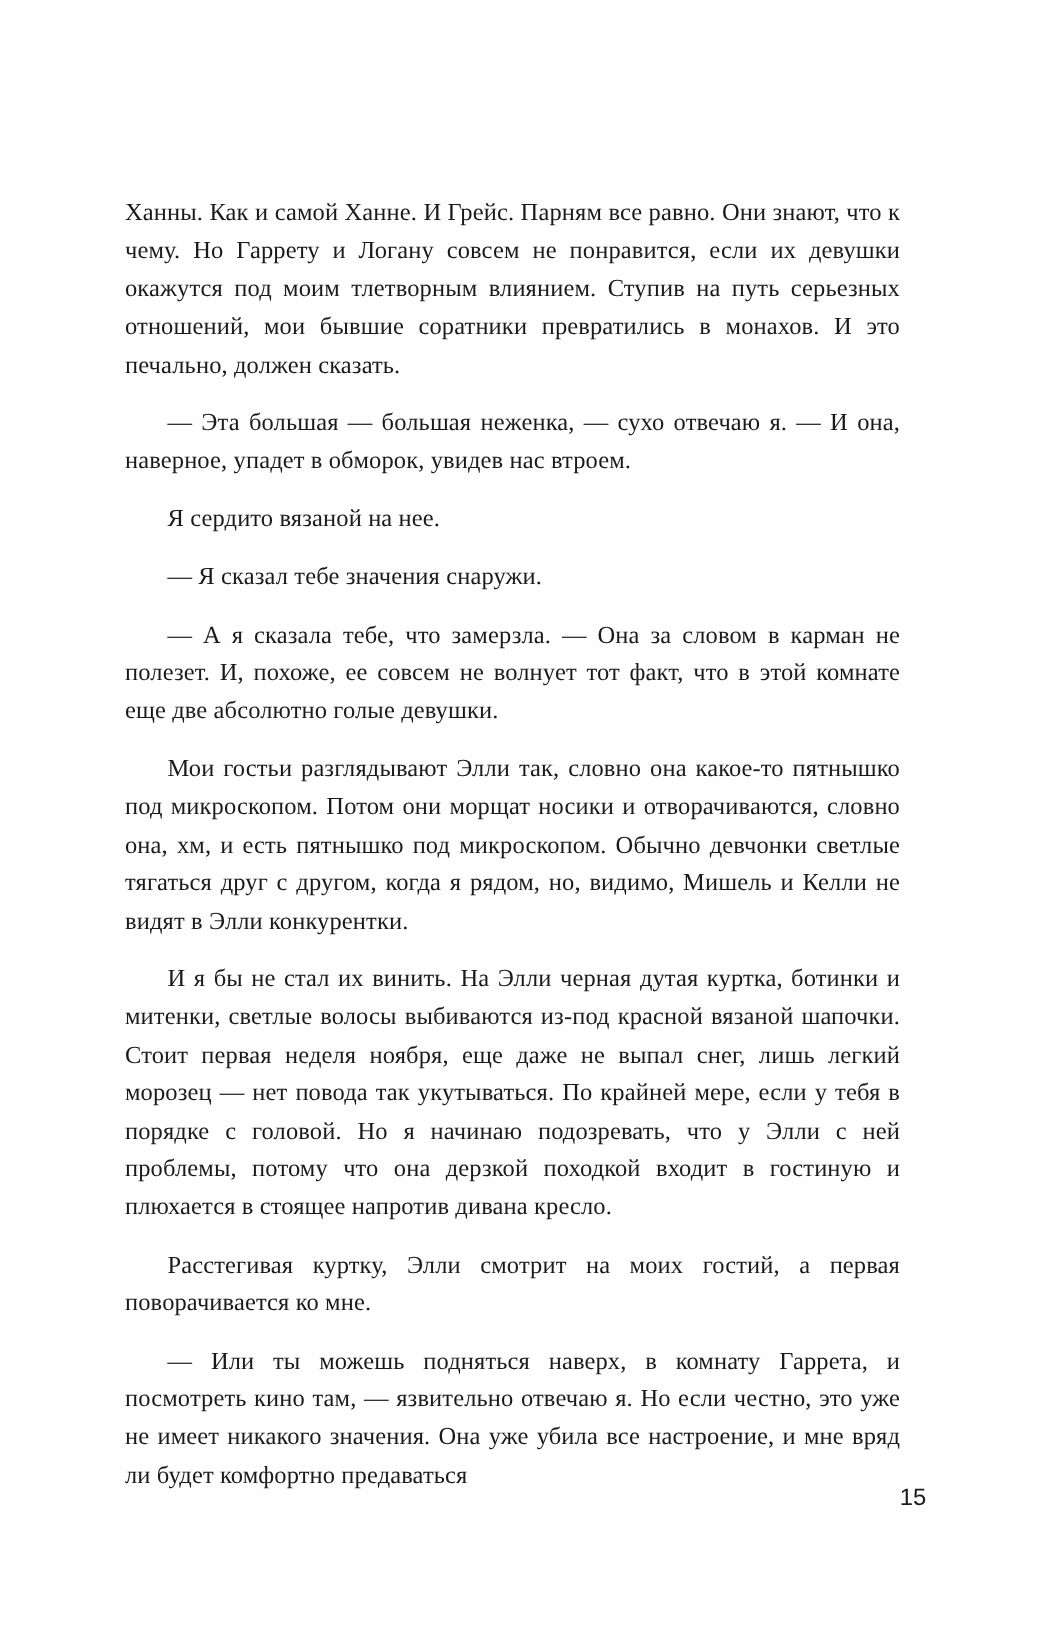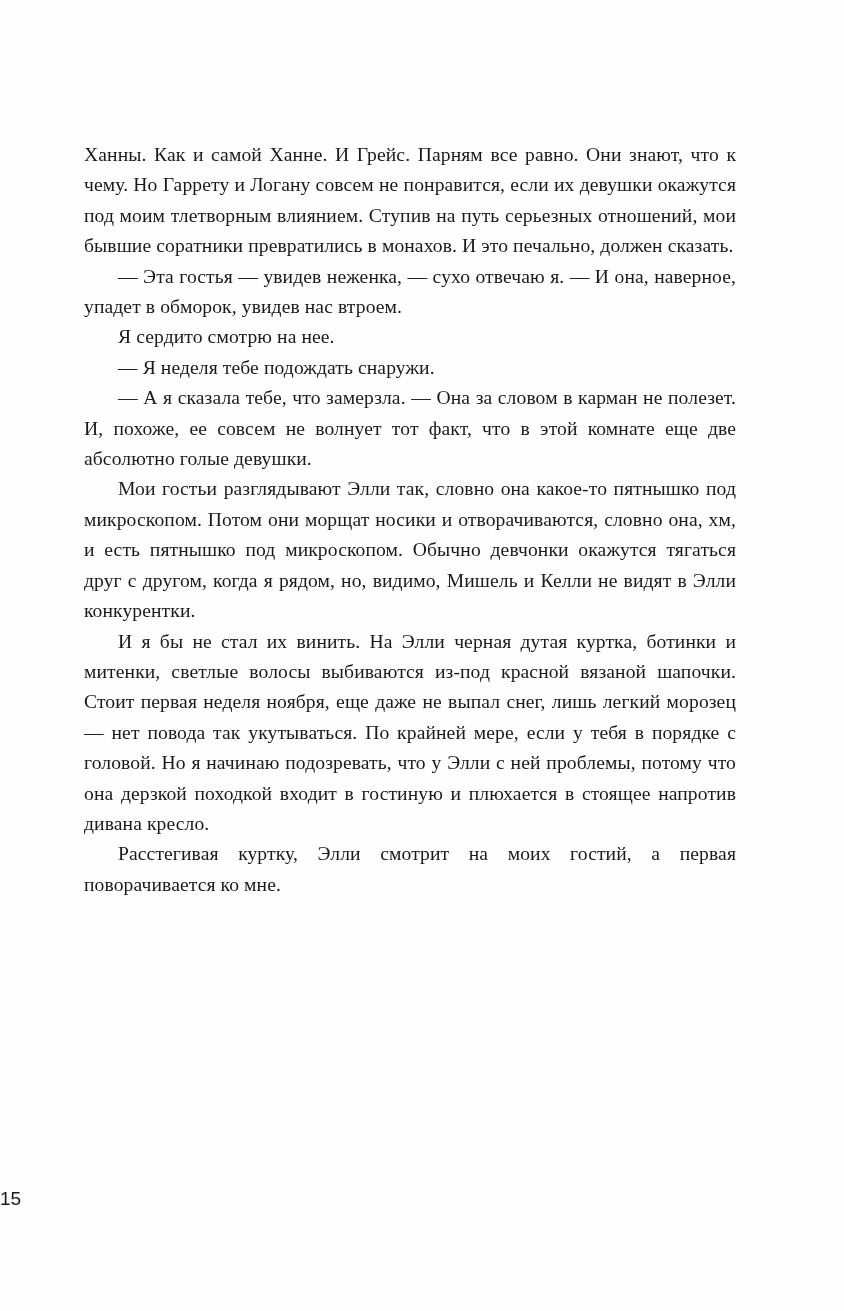--- a/index.html
+++ b/index.html
@@ -23,56 +23,57 @@
     height: 1311px;
     background: #fefefe;
   }
   .text-block {
     position: absolute;
     left: 84px;
     top: 140px;
     width: 652px;
   }
   .para {
-    margin: 0;
+    margin: 16px;
     font-size: 19.6px;
     line-height: 30.4px;
     text-align: justify;
     text-justify: inter-word;
     letter-spacing: 0.1px;
     hyphens: manual;
   }
   .para.first {
     text-indent: 0;
   }
   .para.indent {
     text-indent: 34px;
   }
   .folio {
     position: absolute;
     left: 0;
     top: 1188px;
     width: 741px;
-    text-align: left;
+    text-align: right;
     font-size: 19px;
     font-family: "Liberation Sans", sans-serif;
     color: #1a1a1a;
   }
 </style>
 </head>
 <body>
 
 <div class="page">
 
   <div class="text-block">
     <p class="para first">Ханны. Как и самой Ханне. И Грейс. Парням все равно. Они знают, что к чему. Но Гаррету и Логану совсем не понравится, если их девушки окажутся под моим тлетворным влиянием. Ступив на путь серьезных отношений, мои бывшие соратники превратились в монахов. И это печально, должен сказать.</p>
-    <p class="para indent">— Эта гостья — увидев неженка, — сухо отвечаю я. — И она, наверное, упадет в обморок, увидев нас втроем.</p>
-    <p class="para indent">Я сердито смотрю на нее.</p>
-    <p class="para indent">— Я неделя тебе подождать снаружи.</p>
+    <p class="para indent">— Эта большая — большая неженка, — сухо отвечаю я. — И она, наверное, упадет в обморок, увидев нас втроем.</p>
+    <p class="para indent">Я сердито вязаной на нее.</p>
+    <p class="para indent">— Я сказал тебе значения снаружи.</p>
     <p class="para indent">— А я сказала тебе, что замерзла. — Она за словом в карман не полезет. И, похоже, ее совсем не волнует тот факт, что в этой комнате еще две абсолютно голые девушки.</p>
-    <p class="para indent">Мои гостьи разглядывают Элли так, словно она какое-то пятнышко под микроскопом. Потом они морщат носики и отворачиваются, словно она, хм, и есть пятнышко под микроскопом. Обычно девчонки окажутся тягаться друг с другом, когда я рядом, но, видимо, Мишель и Келли не видят в Элли конкурентки.</p>
+    <p class="para indent">Мои гостьи разглядывают Элли так, словно она какое-то пятнышко под микроскопом. Потом они морщат носики и отворачиваются, словно она, хм, и есть пятнышко под микроскопом. Обычно девчонки светлые тягаться друг с другом, когда я рядом, но, видимо, Мишель и Келли не видят в Элли конкурентки.</p>
     <p class="para indent">И я бы не стал их винить. На Элли черная дутая куртка, ботинки и митенки, светлые волосы выбиваются из-под красной вязаной шапочки. Стоит первая неделя ноября, еще даже не выпал снег, лишь легкий морозец — нет повода так укутываться. По крайней мере, если у тебя в порядке с головой. Но я начинаю подозревать, что у Элли с ней проблемы, потому что она дерзкой походкой входит в гостиную и плюхается в стоящее напротив дивана кресло.</p>
     <p class="para indent">Расстегивая куртку, Элли смотрит на моих гостий, а первая поворачивается ко мне.</p>
+    <p class="para indent">— Или ты можешь подняться наверх, в комнату Гаррета, и посмотреть кино там, — язвительно отвечаю я. Но если честно, это уже не имеет никакого значения. Она уже убила все настроение, и мне вряд ли будет комфортно предаваться</p>
   </div>
 
   <div class="folio">15</div>
 
 </div>
 
 </body></html>

